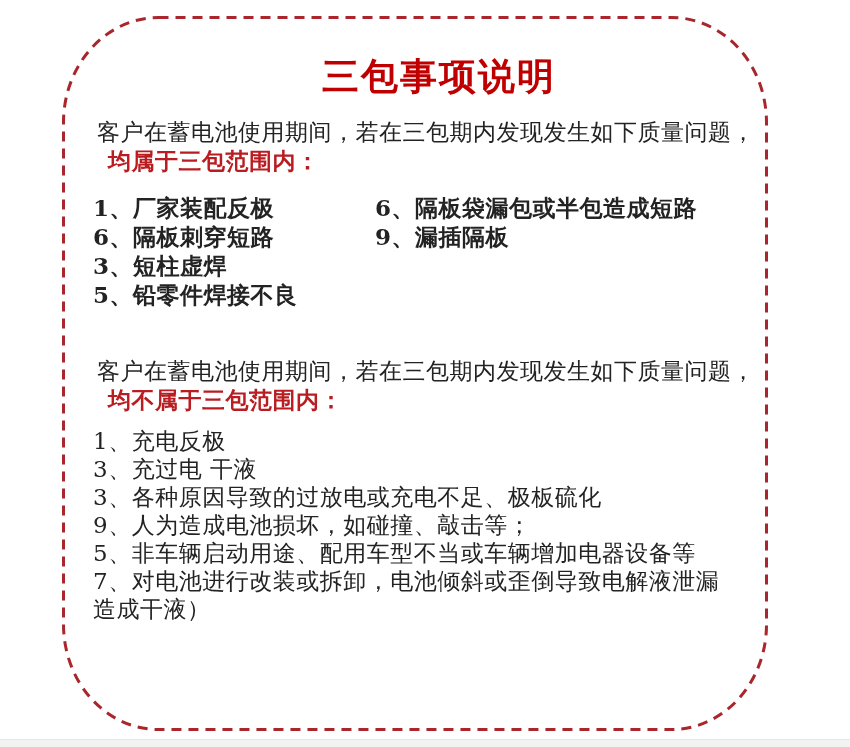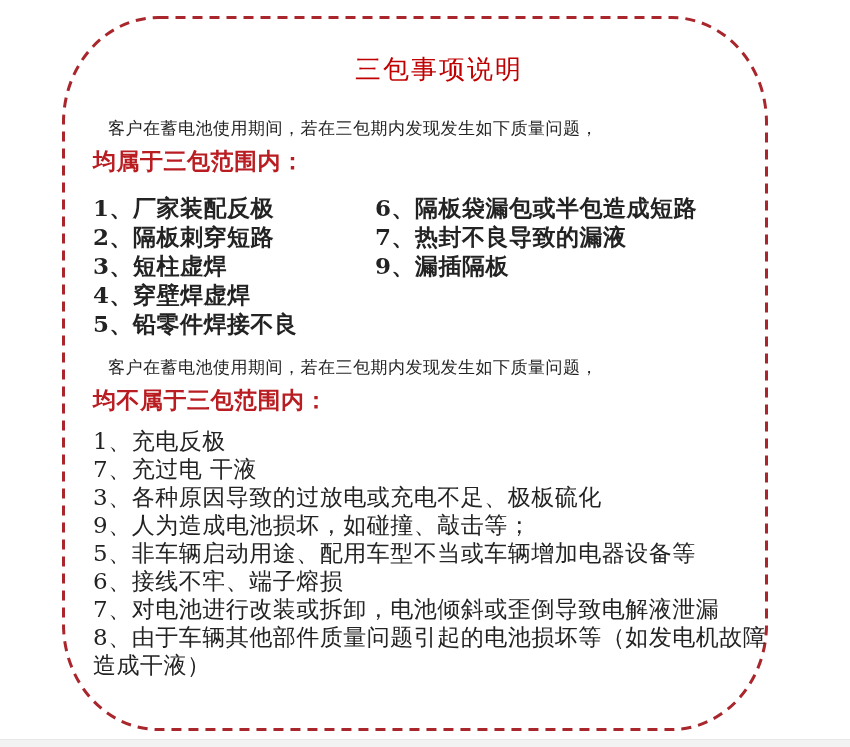--- a/index.html
+++ b/index.html
@@ -26,36 +26,36 @@
     left: 93px;
     top: 0;
     width: 692px;
   }
   .doc-title {
     position: absolute;
     left: 0;
     top: 52px;
     width: 692px;
     text-align: center;
-    font-size: 26px;
-    font-weight: normal;
+    font-size: 37px;
+    font-weight: bold;
     letter-spacing: 2px;
     color: #c00000;
   }
   .para {
     position: absolute;
-    left: 15px;
-    font-size: 17px;
+    left: 4px;
+    font-size: 23px;
     letter-spacing: 0.5px;
     white-space: nowrap;
     color: #232323;
   }
   .emphasis {
     position: absolute;
-    left: 0;
+    left: 15px;
     font-size: 23px;
     font-weight: bold;
     letter-spacing: 0.5px;
     white-space: nowrap;
     color: #b91d21;
   }
   .list-col {
     position: absolute;
     font-size: 23px;
     letter-spacing: 0.5px;
@@ -92,42 +92,38 @@
 
 <div class="content">
 
   <div class="doc-title">三包事项说明</div>
 
   <div class="para" style="top:117px">客户在蓄电池使用期间，若在三包期内发现发生如下质量问题，</div>
   <div class="emphasis" style="top:146px">均属于三包范围内：</div>
 
   <div class="list-col" style="left:0; top:193px">
     <div class="list-item">1、厂家装配反极</div>
-    <div class="list-item">2、隔板刺穿短路</div>
+    <div class="list-item">6、隔板刺穿短路</div>
     <div class="list-item">3、短柱虚焊</div>
-    <div class="list-item">4、穿壁焊虚焊</div>
     <div class="list-item">5、铅零件焊接不良</div>
   </div>
 
   <div class="list-col" style="left:282px; top:193px">
     <div class="list-item">6、隔板袋漏包或半包造成短路</div>
-    <div class="list-item">7、热封不良导致的漏液</div>
     <div class="list-item">9、漏插隔板</div>
   </div>
 
   <div class="para" style="top:356px">客户在蓄电池使用期间，若在三包期内发现发生如下质量问题，</div>
   <div class="emphasis" style="top:385px">均不属于三包范围内：</div>
 
   <div class="list-block" style="left:0; top:427px">
     <div class="list-line">1、充电反极</div>
-    <div class="list-line">7、充过电 干液</div>
+    <div class="list-line">3、充过电 干液</div>
     <div class="list-line">3、各种原因导致的过放电或充电不足、极板硫化</div>
     <div class="list-line">9、人为造成电池损坏，如碰撞、敲击等；</div>
     <div class="list-line">5、非车辆启动用途、配用车型不当或车辆增加电器设备等</div>
-    <div class="list-line">6、接线不牢、端子熔损</div>
     <div class="list-line">7、对电池进行改装或拆卸，电池倾斜或歪倒导致电解液泄漏</div>
-    <div class="list-line">8、由于车辆其他部件质量问题引起的电池损坏等（如发电机故障</div>
     <div class="list-line">造成干液）</div>
   </div>
 
 </div>
 
 <div class="bottom-strip"></div>
 
 </body></html>

